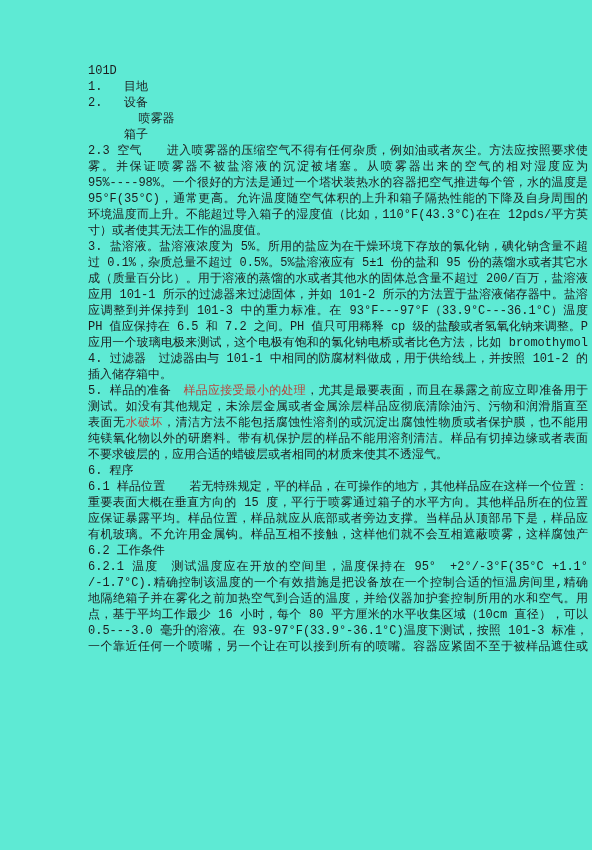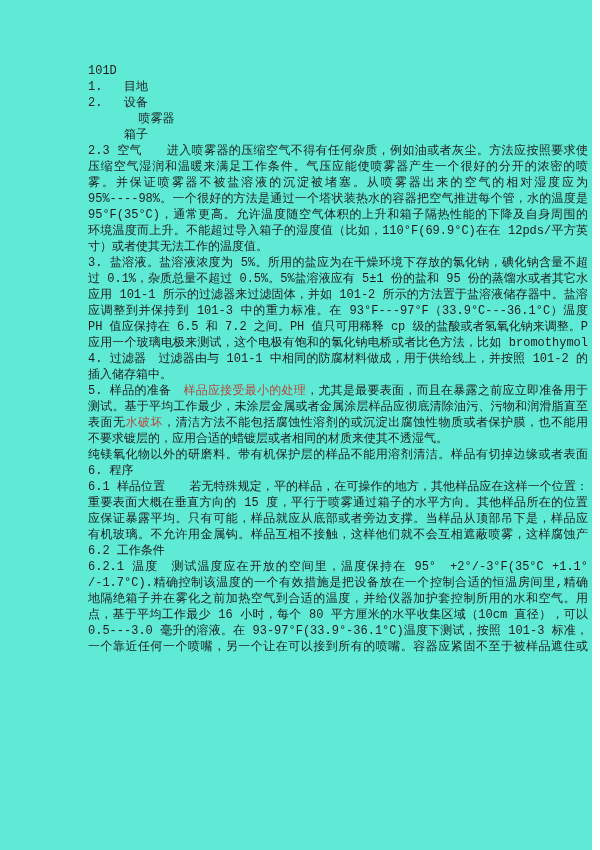--- a/index.html
+++ b/index.html
@@ -43,43 +43,43 @@
 <body>
 
 <div class="page">
   <div class="doc" id="doc">
       <div class="line end"><span>101D</span></div>
       <div class="line end"><span>1.   目地</span></div>
       <div class="line end"><span>2.   设备</span></div>
       <div class="line end"><span>       喷雾器</span></div>
       <div class="line end"><span>     箱子</span></div>
       <div class="line"><span>2.3 空气　　进入喷雾器的压缩空气不得有任何杂质，例如油或者灰尘。方法应按照要求使</span></div>
-      <div class="line"><span>压缩空气湿润和温暖来满足工作条件。气压应能使喷雾器产生一个很好的分开的浓密的喷</span></div>
       <div class="line"><span>雾。并保证喷雾器不被盐溶液的沉淀被堵塞。从喷雾器出来的空气的相对湿度应为</span></div>
       <div class="line"><span>95%----98%。一个很好的方法是通过一个塔状装热水的容器把空气推进每个管，水的温度是</span></div>
       <div class="line"><span>95°F(35°C)，通常更高。允许温度随空气体积的上升和箱子隔热性能的下降及自身周围的</span></div>
-      <div class="line"><span>环境温度而上升。不能超过导入箱子的湿度值（比如，110°F(69.9°C)在在 12pds/平方英</span></div>
+      <div class="line"><span>环境温度而上升。不能超过导入箱子的湿度值（比如，110°F(43.3°C)在在 12pds/平方英</span></div>
       <div class="line end"><span>寸）或者使其无法工作的温度值。</span></div>
       <div class="line"><span>3. 盐溶液。盐溶液浓度为 5%。所用的盐应为在干燥环境下存放的氯化钠，碘化钠含量不超</span></div>
       <div class="line"><span>过 0.1%，杂质总量不超过 0.5%。5%盐溶液应有 5±1 份的盐和 95 份的蒸馏水或者其它水构</span></div>
+      <div class="line"><span>成（质量百分比）。用于溶液的蒸馏的水或者其他水的固体总含量不超过 200/百万，盐溶液</span></div>
       <div class="line"><span>应用 101-1 所示的过滤器来过滤固体，并如 101-2 所示的方法置于盐溶液储存器中。盐溶液</span></div>
       <div class="line"><span>应调整到并保持到 101-3 中的重力标准。在 93°F---97°F（33.9°C---36.1°C）温度下，</span></div>
       <div class="line"><span>PH 值应保持在 6.5 和 7.2 之间。PH 值只可用稀释 cp 级的盐酸或者氢氧化钠来调整。PH 值</span></div>
       <div class="line"><span>应用一个玻璃电极来测试，这个电极有饱和的氯化钠电桥或者比色方法，比如 bromothymol</span></div>
       <div class="line"><span>4. 过滤器　过滤器由与 101-1 中相同的防腐材料做成，用于供给线上，并按照 101-2 的方法</span></div>
       <div class="line end"><span>插入储存箱中。</span></div>
       <div class="line"><span>5. 样品的准备　</span><span class="red">样品应接受最小的处理</span><span>，尤其是最要表面，而且在暴露之前应立即准备用于</span></div>
-      <div class="line"><span>测试。基于平均工作最少，未涂层金属或者金属涂层样品应彻底清除油污、污物和润滑脂直至</span></div>
+      <div class="line"><span>测试。如没有其他规定，未涂层金属或者金属涂层样品应彻底清除油污、污物和润滑脂直至</span></div>
       <div class="line"><span>表面无</span><span class="red">水破坏</span><span>，清洁方法不能包括腐蚀性溶剂的或沉淀出腐蚀性物质或者保护膜，也不能用</span></div>
+      <div class="line"><span>纯镁氧化物以外的研磨料。带有机保护层的样品不能用溶剂清洁。样品有切掉边缘或者表面</span></div>
       <div class="line end"><span>不要求镀层的，应用合适的蜡镀层或者相同的材质来使其不透湿气。</span></div>
-      <div class="line"><span>纯镁氧化物以外的研磨料。带有机保护层的样品不能用溶剂清洁。样品有切掉边缘或者表面</span></div>
       <div class="line end"><span>6. 程序</span></div>
       <div class="line"><span>6.1 样品位置　　若无特殊规定，平的样品，在可操作的地方，其他样品应在这样一个位置：</span></div>
       <div class="line"><span>重要表面大概在垂直方向的 15 度，平行于喷雾通过箱子的水平方向。其他样品所在的位置</span></div>
-      <div class="line"><span>应保证暴露平均。只有可能，样品就应从底部或者旁边支撑。当样品从顶部吊下是，样品应</span></div>
+      <div class="line"><span>应保证暴露平均。样品位置，样品就应从底部或者旁边支撑。当样品从顶部吊下是，样品应</span></div>
       <div class="line"><span>有机玻璃。不允许用金属钩。样品互相不接触，这样他们就不会互相遮蔽喷雾，这样腐蚀产</span></div>
       <div class="line end"><span>6.2 工作条件</span></div>
       <div class="line"><span>6.2.1 温度　测试温度应在开放的空间里，温度保持在 95°　+2°/-3°F(35°C +1.1°</span></div>
       <div class="line"><span>/-1.7°C).精确控制该温度的一个有效措施是把设备放在一个控制合适的恒温房间里,精确</span></div>
       <div class="line"><span>地隔绝箱子并在雾化之前加热空气到合适的温度，并给仪器加护套控制所用的水和空气。用</span></div>
       <div class="line"><span>点，基于平均工作最少 16 小时，每个 80 平方厘米的水平收集区域（10cm 直径），可以收集</span></div>
       <div class="line"><span>0.5---3.0 毫升的溶液。在 93-97°F(33.9°-36.1°C)温度下测试，按照 101-3 标准，收集</span></div>
       <div class="line"><span>一个靠近任何一个喷嘴，另一个让在可以接到所有的喷嘴。容器应紧固不至于被样品遮住或</span></div>
     </div>
 </div>

